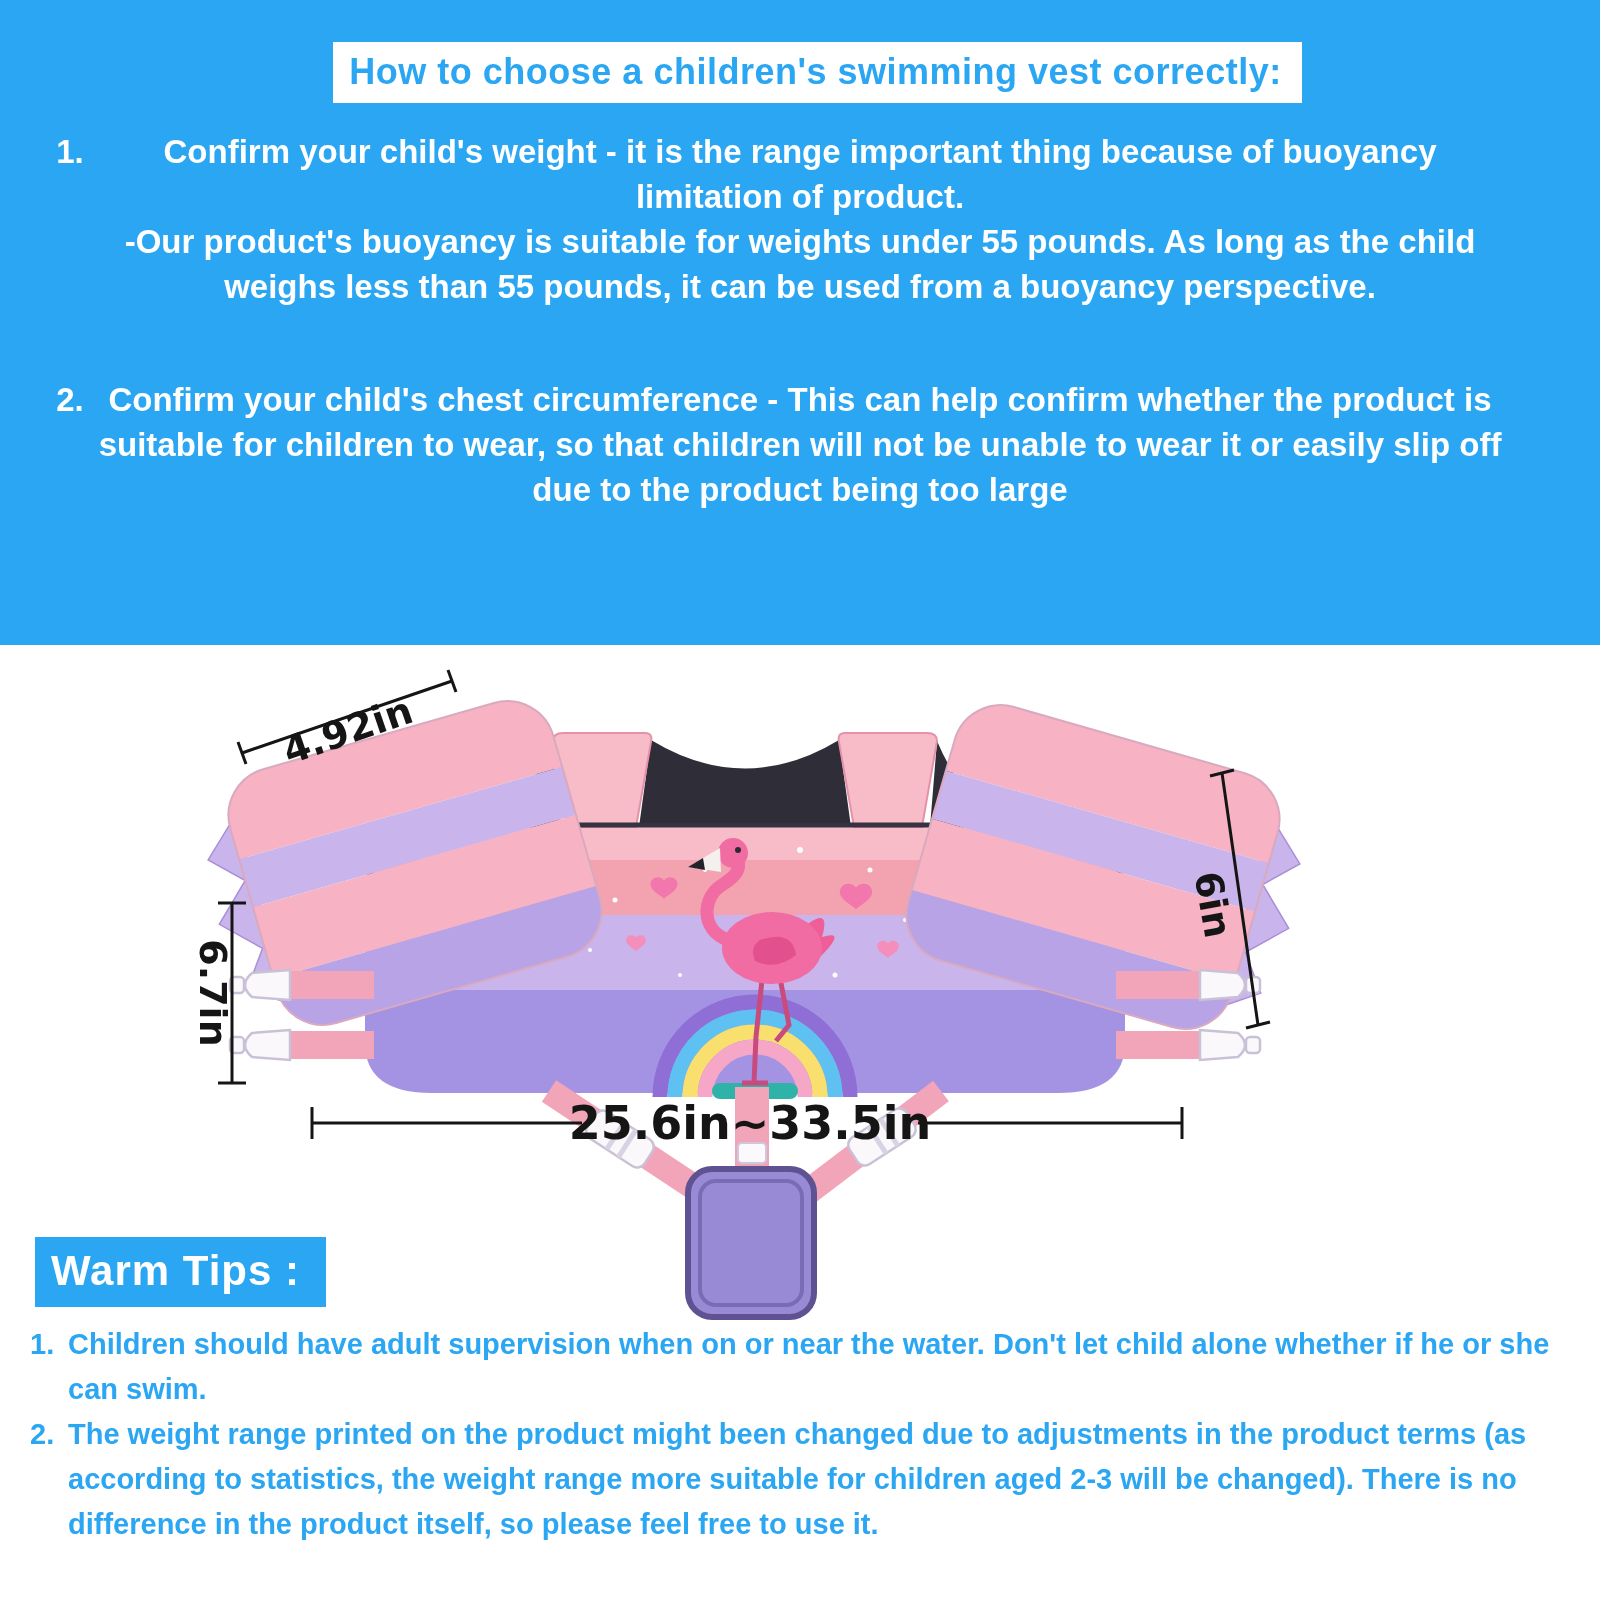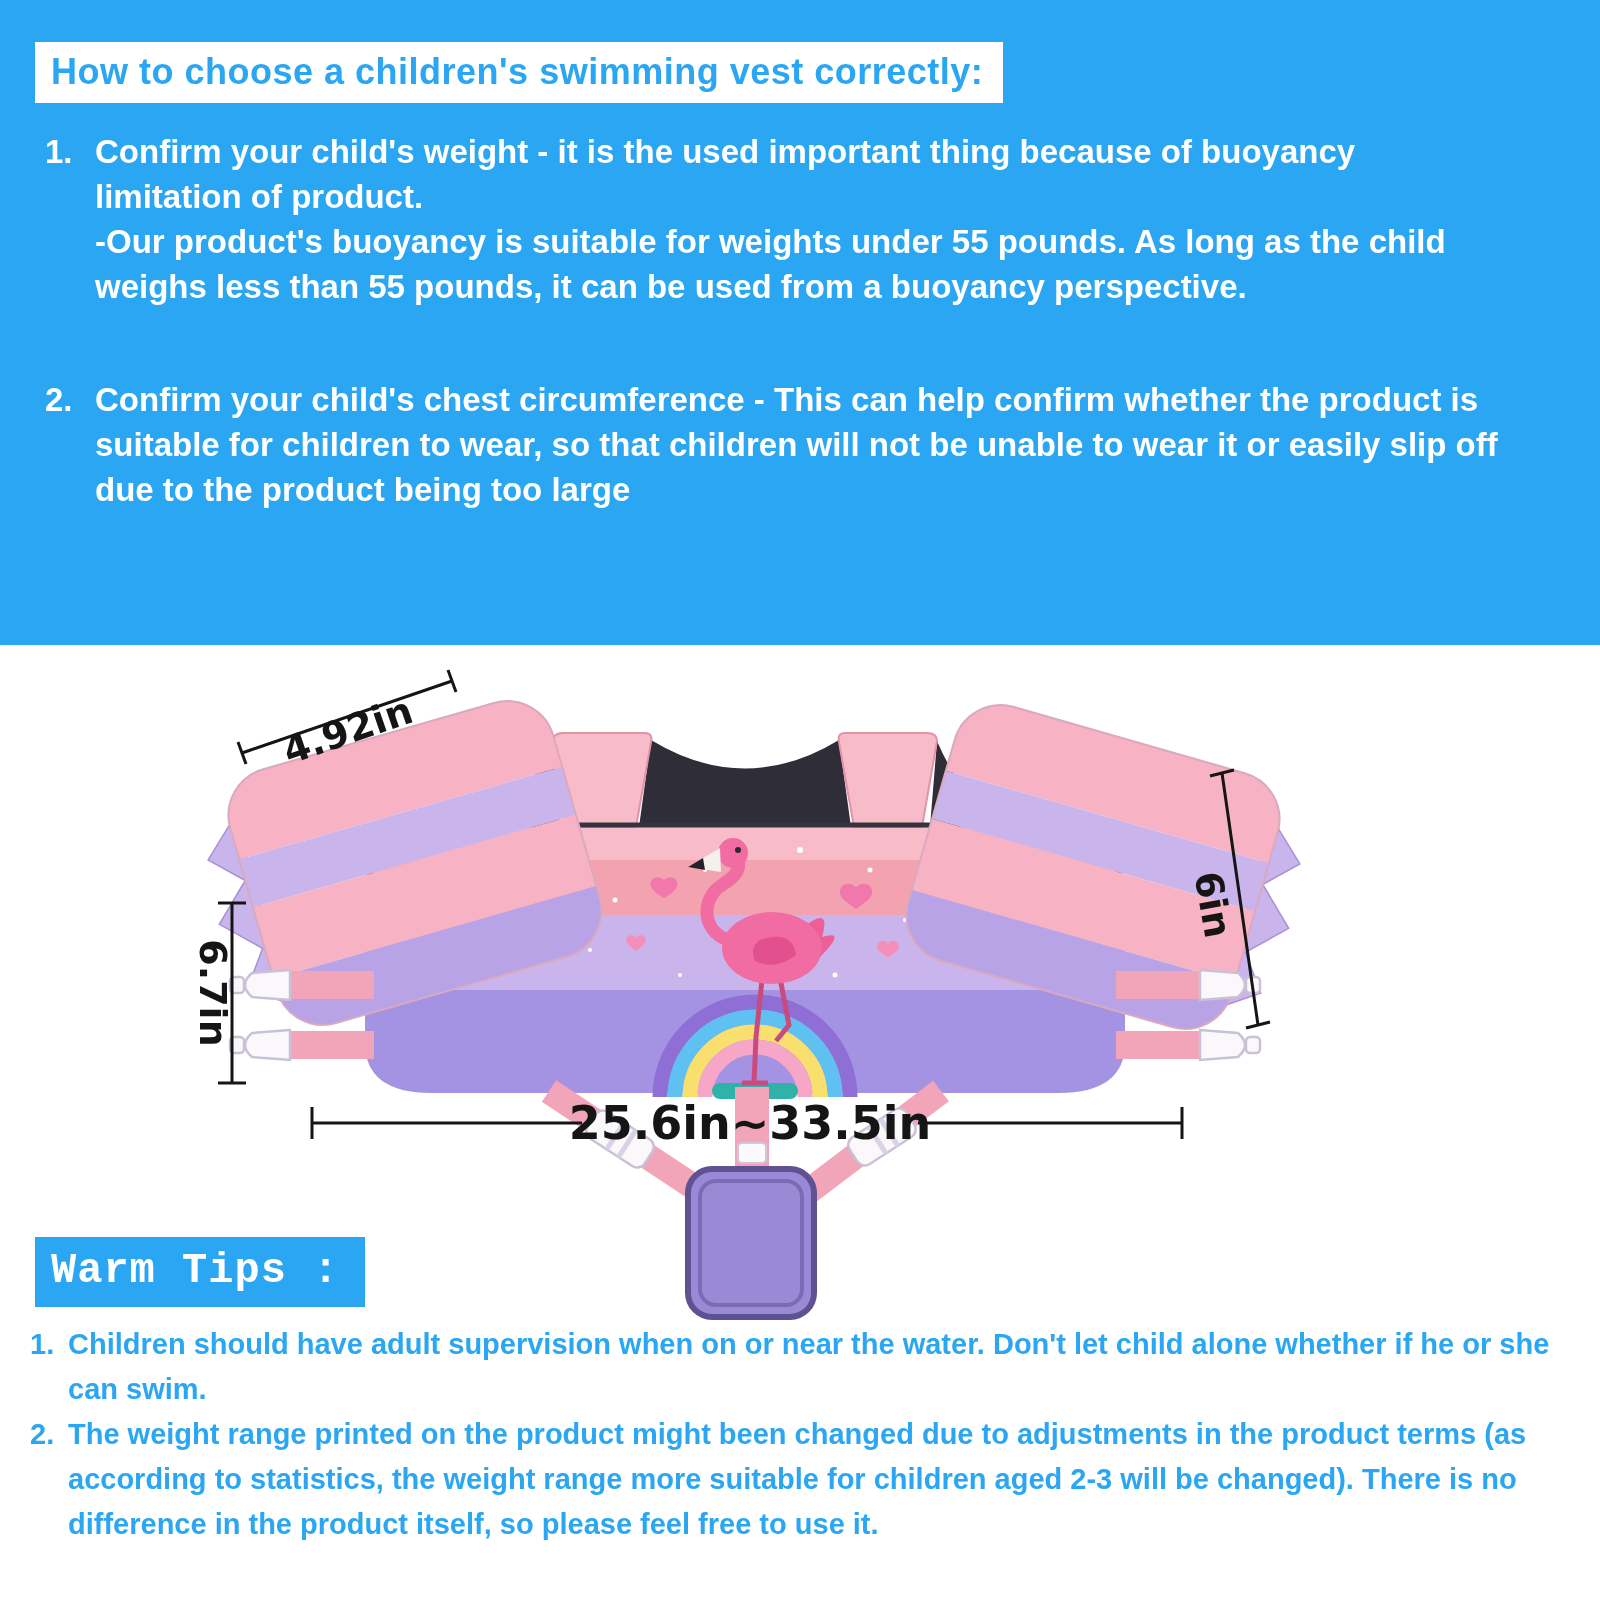--- a/index.html
+++ b/index.html
@@ -10,20 +10,21 @@
   }
   *{box-sizing:border-box;margin:0;padding:0}
   html,body{width:1600px;height:1600px}
   body{
     position:relative;background:#fff;overflow:hidden;
     font-family:"Liberation Sans",sans-serif;
   }
   .blue-section{
     position:absolute;top:0;left:0;width:1600px;height:645px;
     background:var(--blue);
+    text-align:center;
   }
   .howto-title{
     display:inline-block;margin:42px 0 0 35px;padding:9px 20px 10px 16px;
     background:#fff;color:var(--blue);
     font-size:36px;font-weight:bold;letter-spacing:.5px;
   }
   .instructions{margin:26px 0 0 45px;width:1470px;color:#fff;font-weight:bold;font-size:33px;line-height:45px}
   .instr-item{display:flex}
   .instr-item + .instr-item{margin-top:68px}
   .instr-num{width:50px;flex:0 0 50px}
@@ -36,40 +37,40 @@
   .f-lavender{fill:var(--lavender)} .f-purple-mid{fill:var(--purple-mid)}
   .f-armband-pink{fill:var(--armband-pink)} .f-armband-purple{fill:var(--armband-purple)}
   .f-strap{fill:var(--strap-pink)} .st-strap{stroke:var(--strap-pink);fill:none}
   .f-pad{fill:var(--pad-purple)} .f-flamingo{fill:var(--flamingo-pink)}
   .st-flamingo{stroke:var(--flamingo-pink);fill:none}
   .buckle{fill:#FAF8FB;stroke:#C9C1D6;stroke-width:2.5}
   .buckle-slot{fill:#D9D2E4}
   .warmtips-title{
     position:absolute;top:1237px;left:35px;z-index:2;
     background:var(--blue);color:#fff;padding:10px 26px 12px 16px;
-    font-size:42px;font-weight:bold;letter-spacing:1px;font-family:Liberation Mono, monospace;
+    font-size:42px;font-weight:bold;letter-spacing:1px;
   }
   .tips{
     position:absolute;top:1322px;left:30px;width:1545px;z-index:2;
     color:var(--blue);font-weight:bold;font-size:29px;line-height:45px;
   }
   .tip-item{display:flex}
   .tip-num{flex:0 0 38px;width:38px}
   .tip-body{flex:1}
 </style>
 </head>
 <body>
 
 <div class="blue-section">
   <div class="howto-title">How to choose a children's swimming vest correctly:</div>
   <div class="instructions">
     <div class="instr-item">
       <div class="instr-num">1.</div>
       <div class="instr-body">
-        <div>Confirm your child's weight - it is the used important thing because of buoyancy limitation of product.</div>
+        <div>Confirm your child's weight - it is the range important thing because of buoyancy limitation of product.</div>
         <div>-Our product's buoyancy is suitable for weights under 55 pounds. As long as the child weighs less than 55 pounds, it can be used from a buoyancy perspective.</div>
       </div>
     </div>
     <div class="instr-item">
       <div class="instr-num">2.</div>
       <div class="instr-body">
         <div>Confirm your child's chest circumference - This can help confirm whether the product is suitable for children to wear, so that children will not be unable to wear it or easily slip off due to the product being too large</div>
       </div>
     </div>
   </div>

